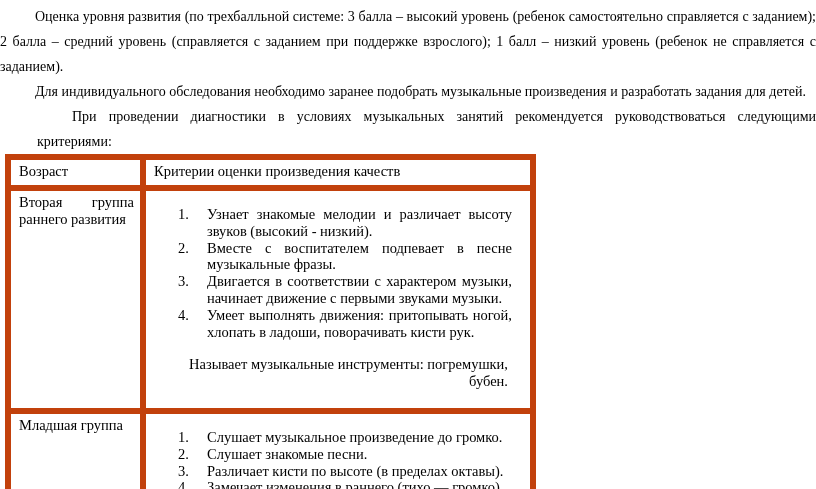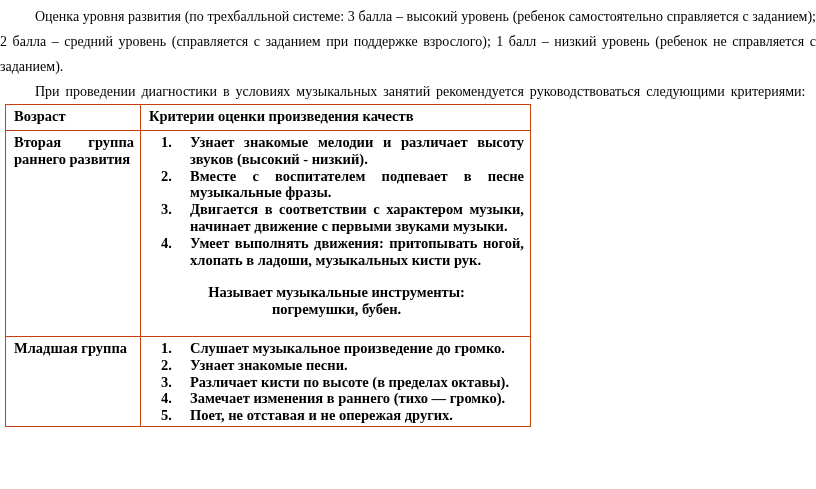--- a/index.html
+++ b/index.html
@@ -13,71 +13,72 @@
   }
   .page { padding-top: 4px; }
 
   .para {
     margin: 0;
     font-size: 14px;
     line-height: 25px;
     text-align: justify;
     text-indent: 35px;
   }
-  .para-stretch { word-spacing: 2.5px; }
+  .para-stretch { word-spacing: 2.5px; padding-left: 37px; }
 
   table.criteria-table {
     border-collapse: collapse;
     table-layout: fixed;
     width: 525px;
     margin: 0 0 0 5px;
     font-size: 14.5px;
     line-height: 16.8px;
   }
   .col-age { width: 135px; }
   .col-criteria { width: 390px; }
 
   .cell {
-    border: 1px solid #c2410c;
+    border: 6px solid #c2410c;
     vertical-align: top;
     padding: 3px 6px 2px 8px;
-    font-weight: bold;
+    font-weight: normal;
     text-align: left;
   }
   .cell.age { text-align: justify; }
   thead .cell { height: 20px; }
   tr.row-tall .cell { height: 199px; }
 
   ol.criteria {
     list-style: none;
-    margin: 0;
+    margin: 12px;
     padding: 0;
     counter-reset: item;
   }
   ol.criteria li {
     counter-increment: item;
     position: relative;
     padding-left: 41px;
     text-align: justify;
   }
   ol.criteria li::before {
     content: counter(item) ".";
     position: absolute;
     left: 12px;
     top: 0;
   }
-  .note { margin: 16px; text-align: center; }
+  .note { margin: 16px; text-align: right; }
 </style>
 </head>
 <body>
 
 <div class="page">
 
   <p class="para">Оценка уровня развития (по трехбалльной системе: 3 балла – высокий уровень (ребенок самостоятельно справляется с заданием); 2 балла – средний уровень (справляется с заданием при поддержке взрослого); 1 балл – низкий уровень (ребенок не справляется с заданием).</p>
 
+  <p class="para">Для индивидуального обследования необходимо заранее подобрать музыкальные произведения и разработать задания для детей.</p>
 
   <p class="para para-stretch">При проведении диагностики в условиях музыкальных занятий рекомендуется руководствоваться следующими критериями:</p>
 
   <table class="criteria-table">
     <colgroup>
       <col class="col-age">
       <col class="col-criteria">
     </colgroup>
     <thead>
       <tr>
@@ -86,31 +87,31 @@
       </tr>
     </thead>
     <tbody>
       <tr class="row-tall">
         <td class="cell age">Вторая группа раннего развития</td>
         <td class="cell">
           <ol class="criteria">
             <li>Узнает знакомые мелодии и различает высоту звуков (высокий - низкий).</li>
             <li>Вместе с воспитателем подпевает в песне музыкальные фразы.</li>
             <li>Двигается в соответствии с характером музыки, начинает движение с первыми звуками музыки.</li>
-            <li>Умеет выполнять движения: притопывать ногой, хлопать в ладоши, музыкальных кисти рук.</li>
+            <li>Умеет выполнять движения: притопывать ногой, хлопать в ладоши, поворачивать кисти рук.</li>
           </ol>
           <p class="note">Называет музыкальные инструменты: погремушки, бубен.</p>
         </td>
       </tr>
       <tr>
         <td class="cell age">Младшая группа</td>
         <td class="cell">
           <ol class="criteria">
             <li>Слушает музыкальное произведение до громко.</li>
-            <li>Узнает знакомые песни.</li>
+            <li>Слушает знакомые песни.</li>
             <li>Различает кисти по высоте (в пределах октавы).</li>
             <li>Замечает изменения в раннего (тихо — громко).</li>
             <li>Поет, не отставая и не опережая других.</li>
           </ol>
         </td>
       </tr>
     </tbody>
   </table>
 
 </div>

